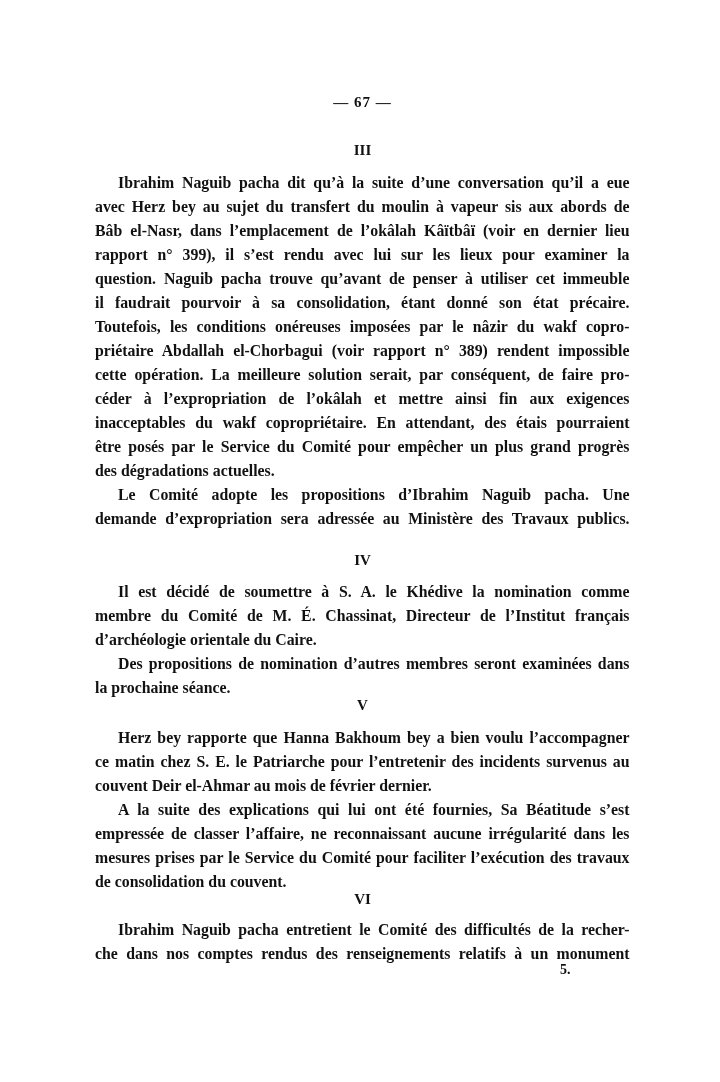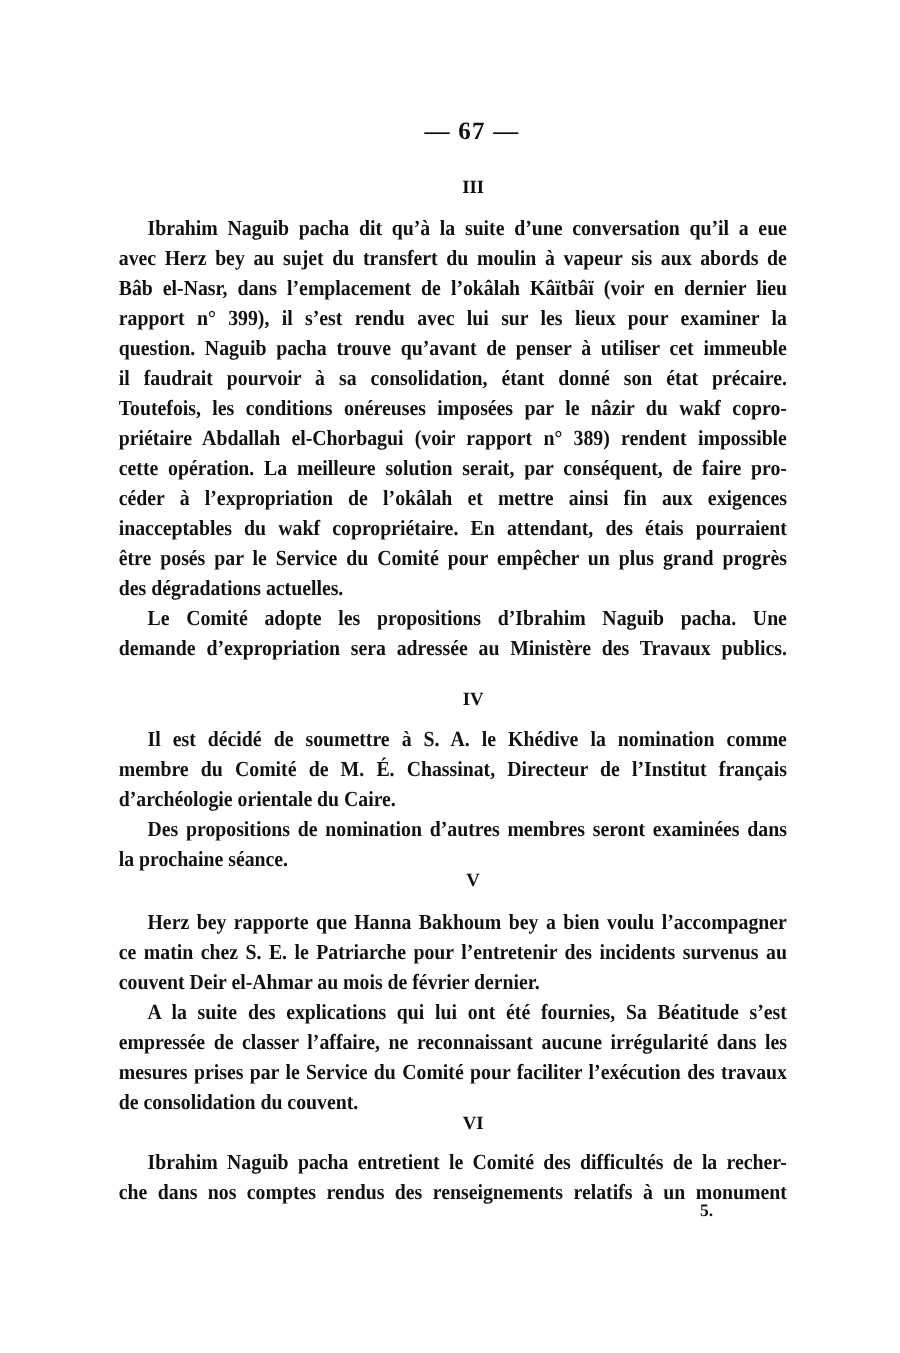--- a/index.html
+++ b/index.html
@@ -17,24 +17,24 @@
     }
     .page {
       position: absolute;
       left: 95px;
       top: 0;
       width: 535px;
     }
     .page-number {
       position: absolute;
       top: 94px;
-      left: 15px;
+      left: 0;
       width: 535px;
       text-align: center;
-      font-size: 20px;
+      font-size: 15px;
       font-weight: bold;
       letter-spacing: 1px;
     }
     .line {
       position: absolute;
       left: 0;
       width: 535px;
       font-size: 17.2px;
       font-weight: bold;
       line-height: 24px;
@@ -43,21 +43,21 @@
       text-align: justify;
       text-align-last: justify;
       transform: scaleX(0.92);
       transform-origin: left center;
     }
     .line.inner { width: 581px; }
     .line.indent { left: 23px; width: 556px; }
     .line.last { text-align-last: left; }
     .section-heading {
       position: absolute;
-      left: 16px;
+      left: 0;
       width: 535px;
       text-align: center;
       font-size: 15px;
       font-weight: bold;
     }
     .signature {
       position: absolute;
       left: 465px;
       top: 962px;
       font-size: 14px;

